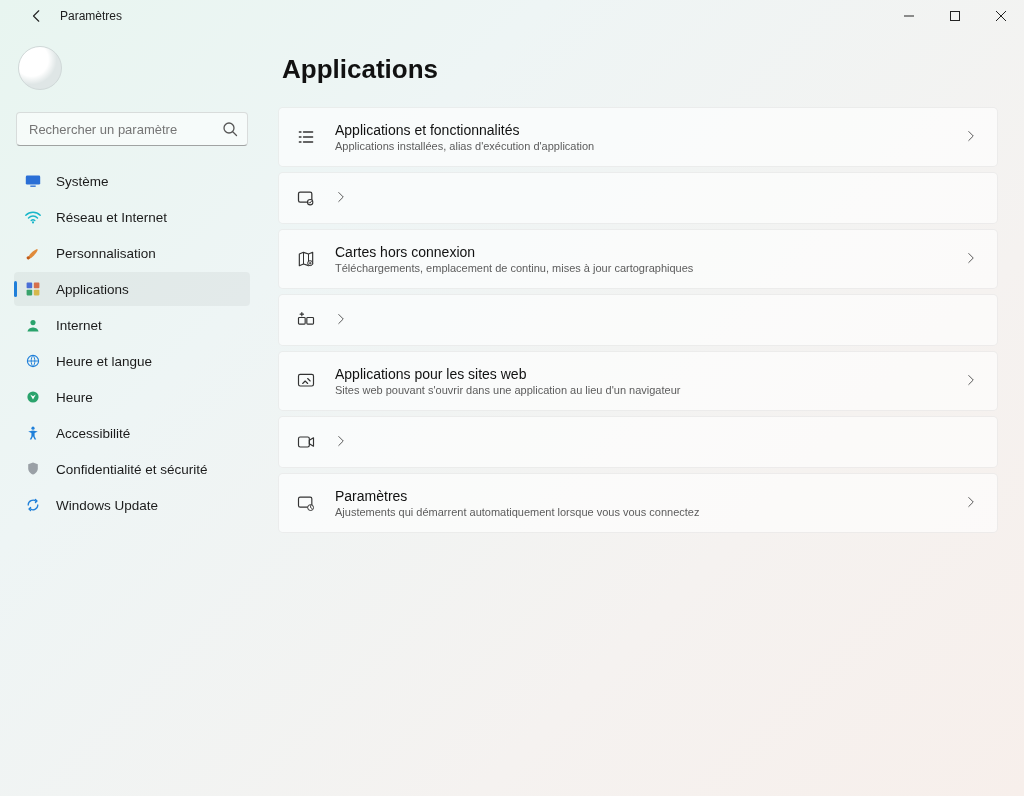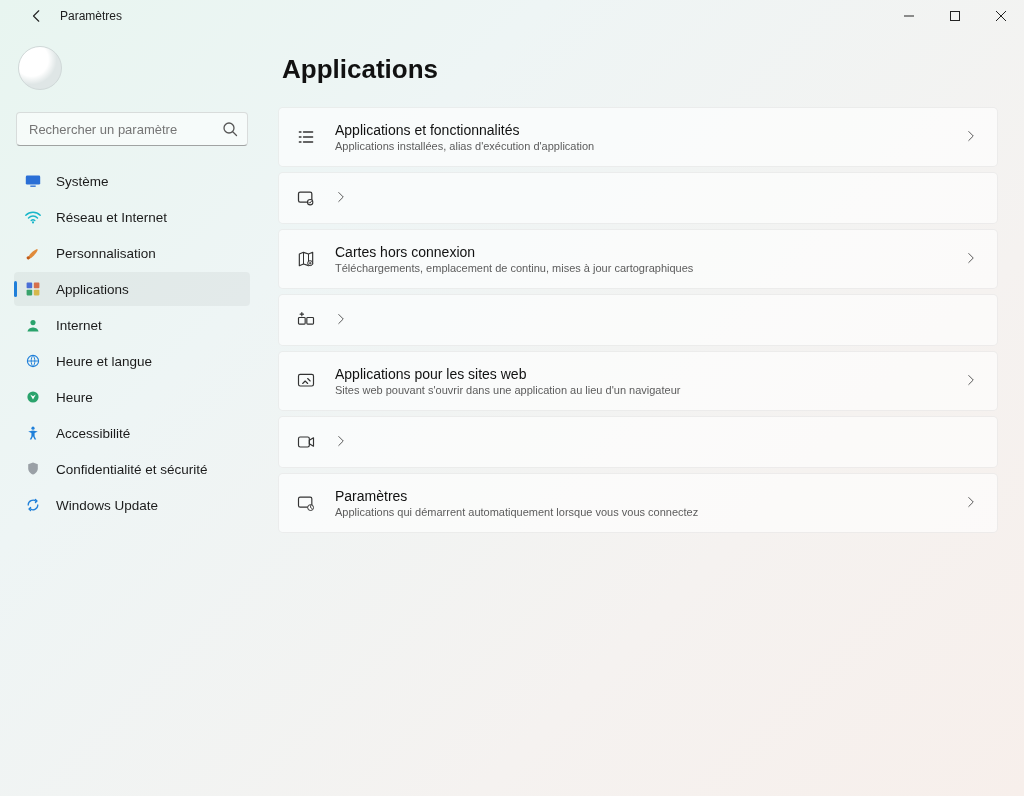--- a/index.html
+++ b/index.html
@@ -382,21 +382,21 @@
       <div class="card">
         <span class="cicon">
           <svg viewBox="0 0 24 24" width="20" height="20">
               <rect x="3" y="5" width="16" height="12" rx="2" stroke="#333" stroke-width="1.4" fill="none"></rect>
               <circle cx="17.5" cy="17.5" r="3.5" fill="#fff" stroke="#333" stroke-width="1.2"></circle>
               <path d="M17.5 15.2v2.3l1.6 1" stroke="#333" stroke-width="1.1" fill="none" stroke-linecap="round"></path>
             </svg>
         </span>
         <div class="body">
           <div class="ct">Paramètres</div>
-          <div class="cs">Applications qui démarrent automatiquement lorsque vous vous connectez</div>
+          <div class="cs">Ajustements qui démarrent automatiquement lorsque vous vous connectez</div>
         </div>
         <span class="chev">
             <svg viewBox="0 0 16 16" width="12" height="12">
               <path d="M5 2l6 6-6 6" stroke="#555" stroke-width="1.3" fill="none" stroke-linecap="round" stroke-linejoin="round"></path>
             </svg>
           </span>
       </div>
 
     </div>
   </main>

